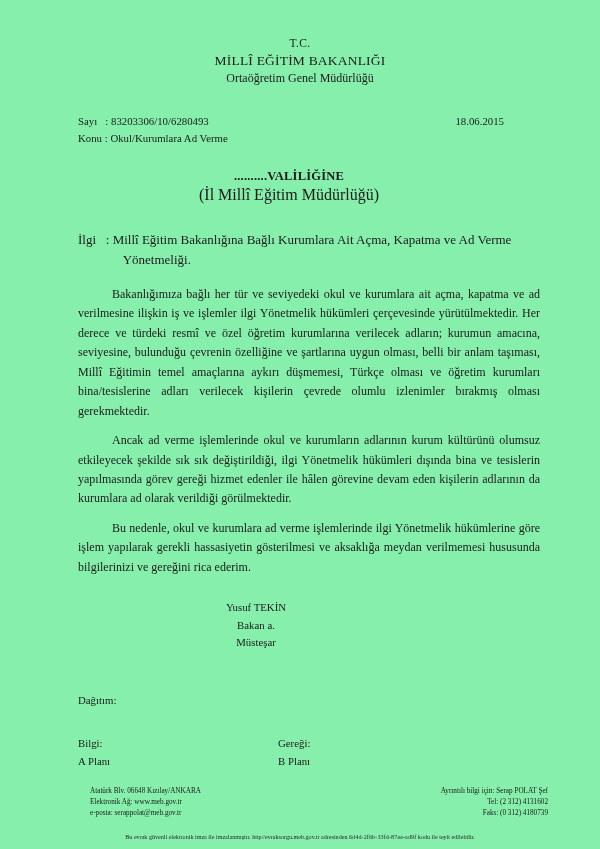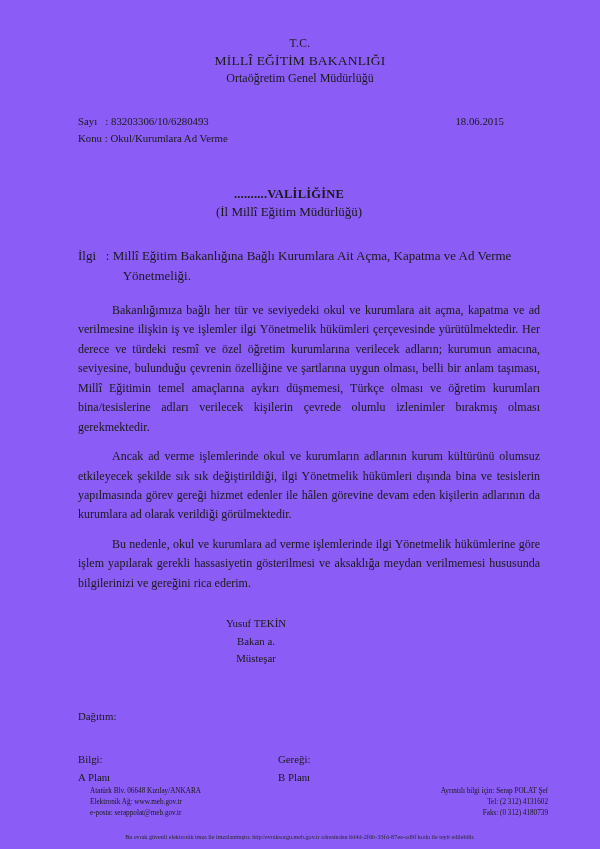--- a/index.html
+++ b/index.html
@@ -13,21 +13,21 @@
     position: relative;
     font-family: "Liberation Serif", "DejaVu Serif", serif;
     color: #1a1a1a;
     overflow: hidden;
   }
   .page {
     position: absolute;
     left: 0; top: 0;
     width: 600px;
     height: 849px;
-    background: #8b5cf6;
+    background: #86efac;
   }
 
   
   .header {
     text-align: center;
     padding-top: 36px;
   }
   .header .tc {
     font-size: 11.5px;
     letter-spacing: 0.3px;
@@ -61,31 +61,31 @@
   .ref-date {
     white-space: nowrap;
     padding-right: 36px;
   }
   .refrow2 {
     margin-top: 1px;
   }
 
   
   .addressee {
-    margin-top: 40px;
+    margin-top: 22px;
     text-align: center;
     padding-right: 22px;
   }
   .addressee .to {
     font-size: 12.5px;
     font-weight: bold;
     letter-spacing: 0.2px;
   }
   .addressee .sub {
-    font-size: 13px;
+    font-size: 16px;
     margin-top: 2px;
   }
 
   
   .ilgi {
     margin-top: 26px;
     padding: 0 62px 0 78px;
     font-size: 13px;
     line-height: 1.5;
     display: flex;

